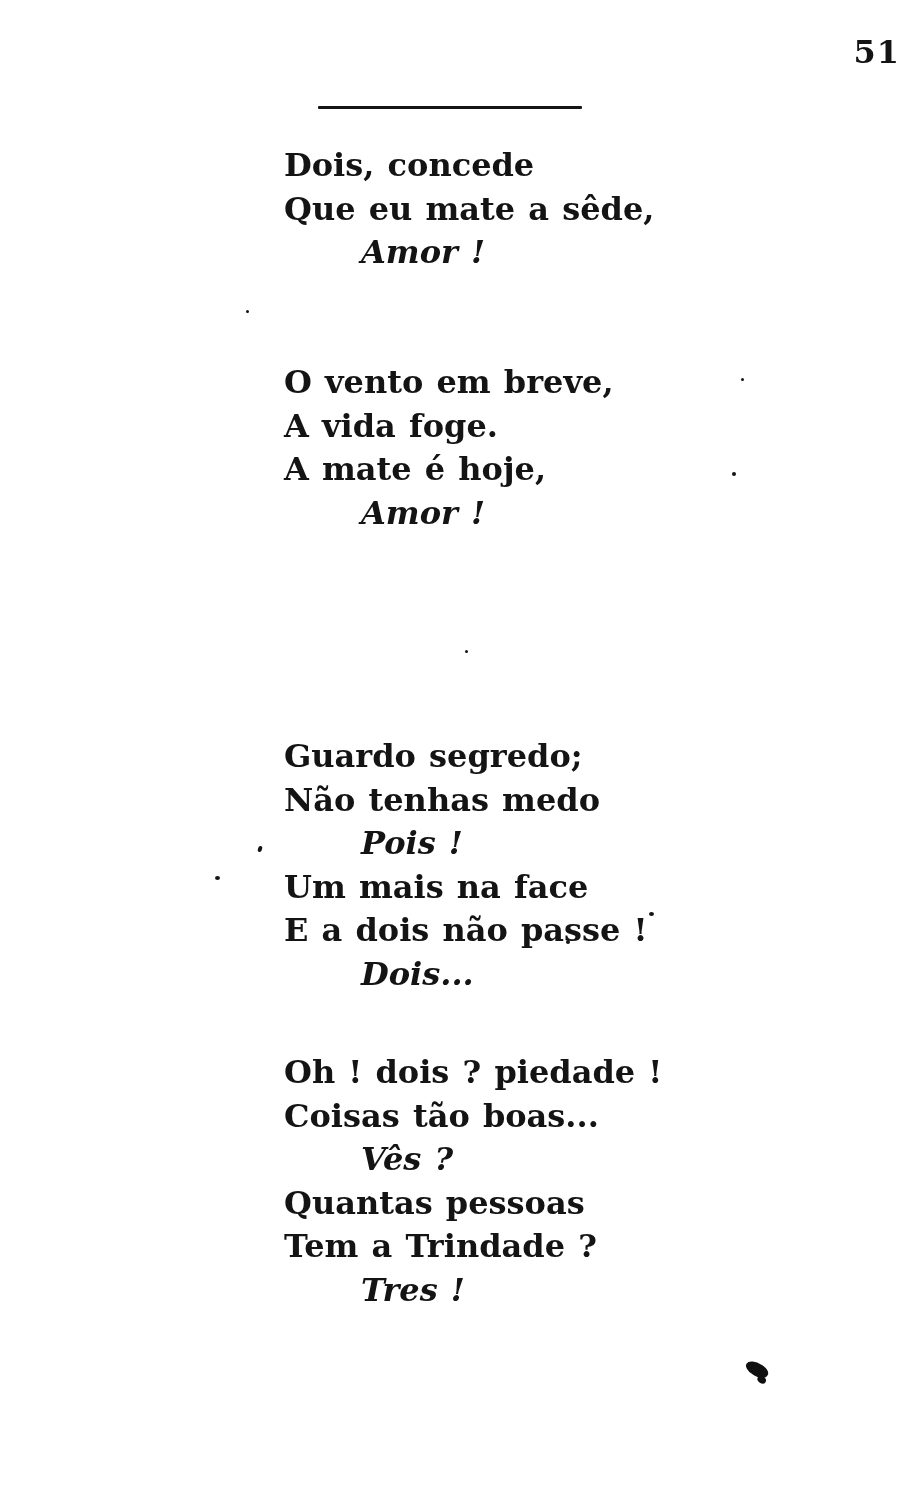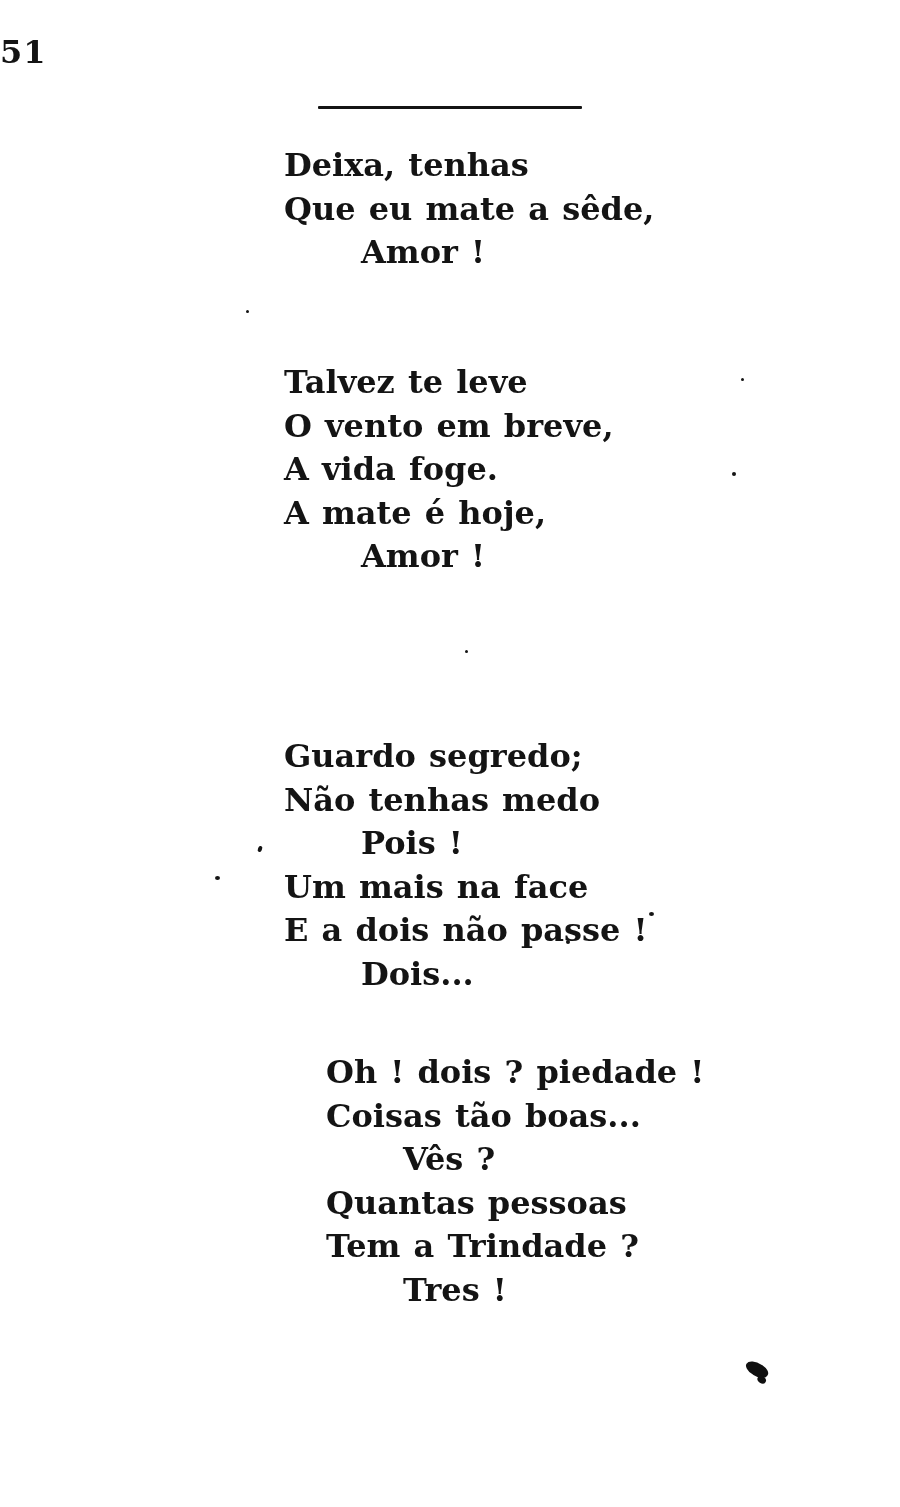--- a/index.html
+++ b/index.html
@@ -10,21 +10,21 @@
     background: #ffffff;
     overflow: hidden;
     font-family: "DejaVu Serif", serif;
     color: #141414;
   }
   .page-number {
     position: absolute;
     top: 33px;
     left: 0;
     width: 900px;
-    text-align: left;
+    text-align: right;
     font-size: 32px;
     font-weight: 700;
     letter-spacing: 1px;
   }
   .header-rule {
     position: absolute;
     left: 318px;
     top: 106px;
     width: 264px;
     height: 3px;
@@ -37,23 +37,23 @@
     font-size: 32px;
     font-weight: 700;
     line-height: 43.5px;
     letter-spacing: 0px;
     word-spacing: 2px;
     white-space: nowrap;
   }
   .stanza-1 { top: 144px; }
   .stanza-2 { top: 361px; }
   .stanza-3 { top: 735px; }
-  .stanza-4 { top: 1051px; margin-left: 42px; }
+  .stanza-4 { top: 1051px; }
   .line { height: 43.5px; }
-  .line.indent { padding-left: 77px; }
+  .line.indent { padding-left: 77px; font-style: italic; }
   .speck {
     position: absolute;
     background: #141414;
     border-radius: 50%;
   }
   .ink-blot {
     position: absolute;
     left: 745px;
     top: 1363px;
     width: 24px;
@@ -76,27 +76,26 @@
 </head>
 <body>
 
 <div class="page">
 
   <div class="page-number">51</div>
 
   <div class="header-rule"></div>
 
   <div class="stanza stanza-1">
-    <div class="line">Deixa, tenhas</div>
+    <div class="line">Dois, concede</div>
     <div class="line">Que eu mate a sêde,</div>
     <div class="line indent">Amor !</div>
   </div>
 
   <div class="stanza stanza-2">
-    <div class="line">Talvez te leve</div>
     <div class="line">O vento em breve,</div>
     <div class="line">A vida foge.</div>
     <div class="line">A mate é hoje,</div>
     <div class="line indent">Amor !</div>
   </div>
 
   <div class="stanza stanza-3">
     <div class="line">Guardo segredo;</div>
     <div class="line">Não tenhas medo</div>
     <div class="line indent">Pois !</div>

